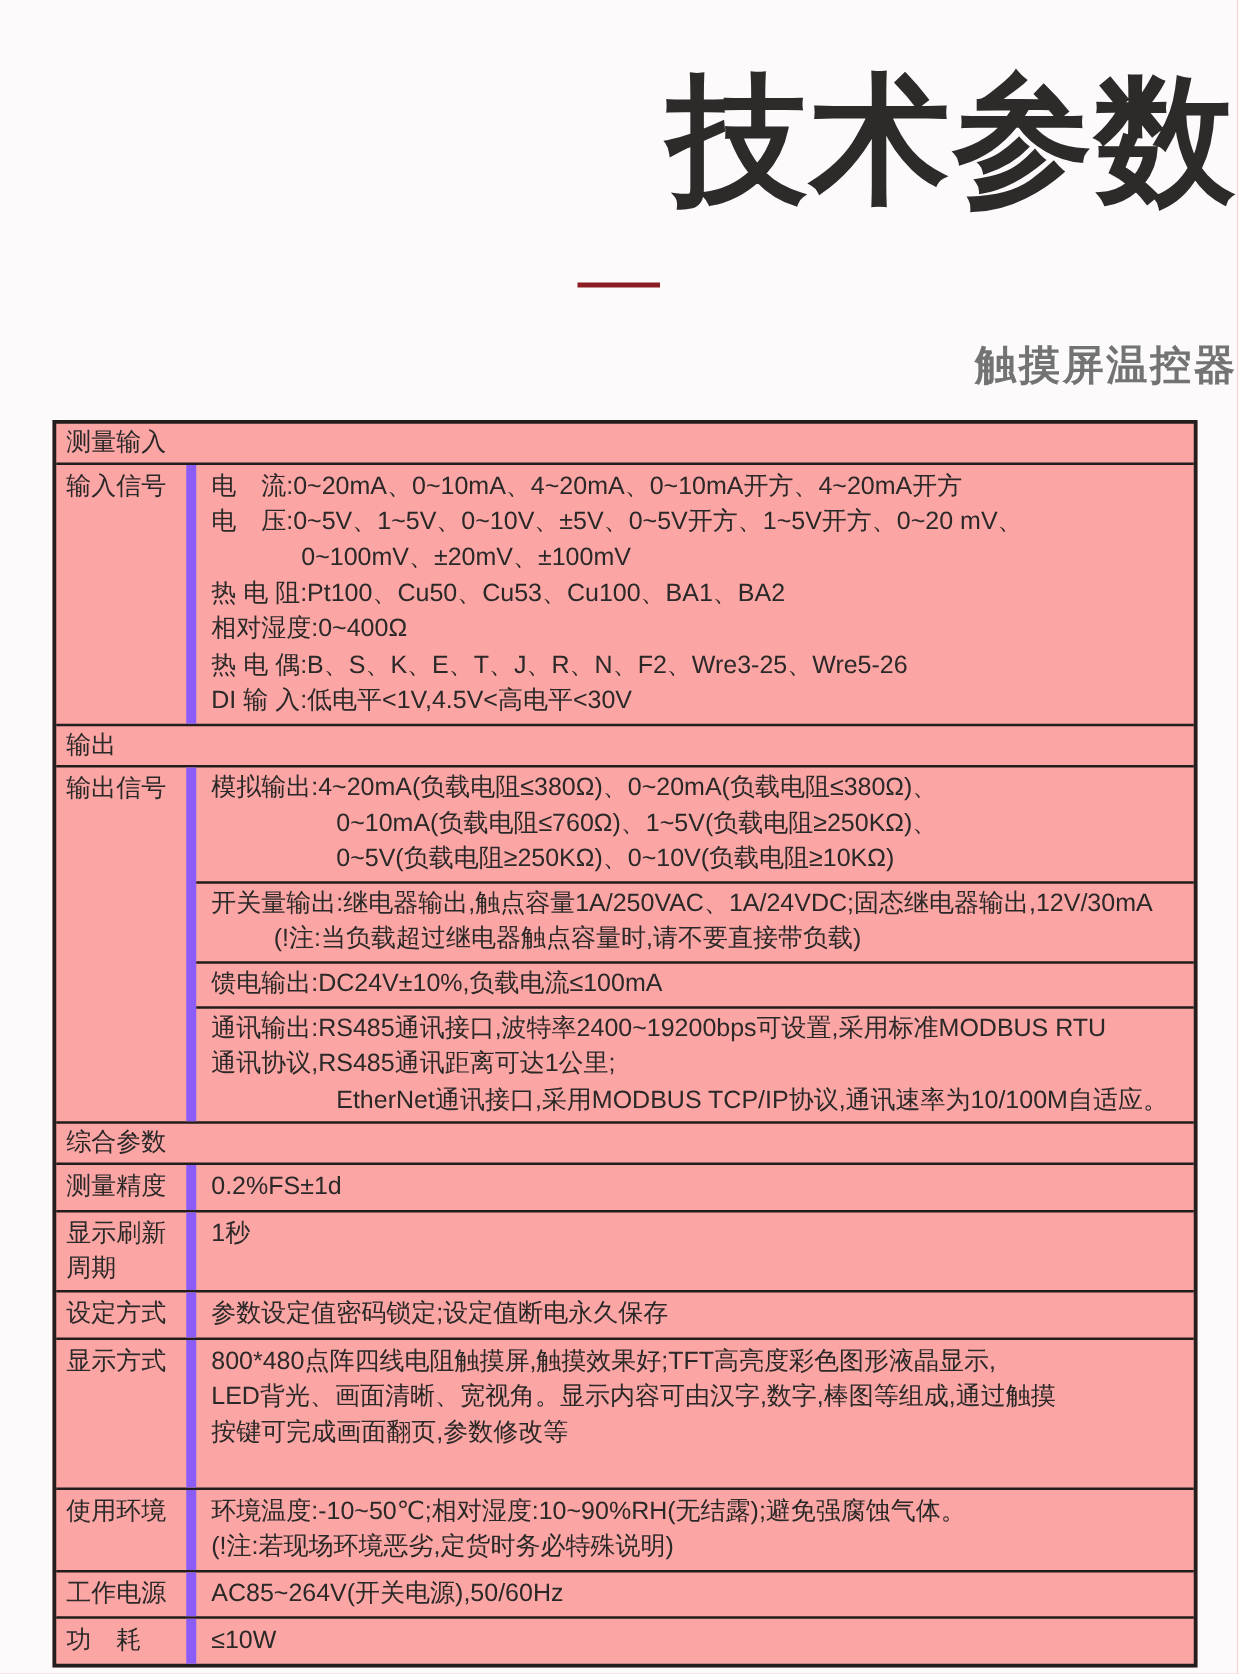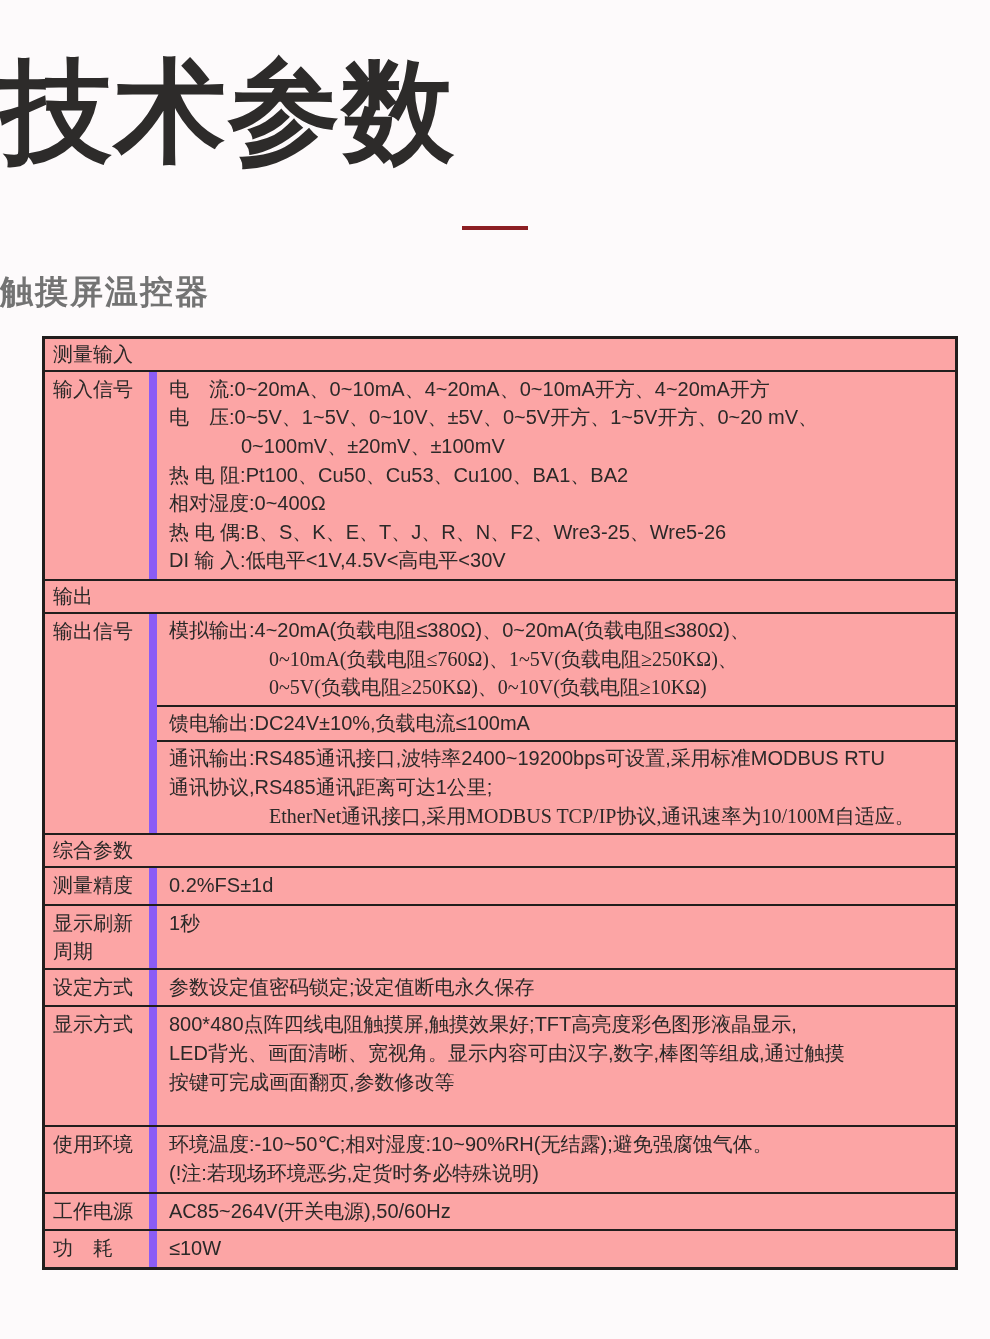--- a/index.html
+++ b/index.html
@@ -7,21 +7,21 @@
     width: 990px;
     font-family: "Liberation Sans", "DejaVu Sans", sans-serif;
   }
   body {
     background: #fdfafb;
     color: #2b2928;
     height: 1339px;
     overflow: hidden;
   }
   
-  .hero { text-align: left; }
+  .hero { text-align: right; }
   .hero-title {
     margin-top: 38px;
     font-size: 112px;
     line-height: 1.32;
     font-weight: 900;
     letter-spacing: 2px;
     color: #2d2b2a;
   }
   .hero-divider {
     width: 66px;
@@ -65,21 +65,21 @@
   }
   .value-cell.subgrid { padding: 0; display: flex; flex-direction: column; }
   .sub-cell {
     padding: 2px 6px 3px 12px;
     border-top: 2px solid #211e1d;
   }
   .sub-cell:first-child { border-top: none; }
   .line { line-height: 28.6px; white-space: nowrap; }
   .ind-50  { padding-left: 50px; }
   .ind-72  { padding-left: 72px; }
-  .ind-100 { padding-left: 100px; font-family: Liberation Serif, serif; }
+  .ind-100 { padding-left: 100px; }
   .row-display  .value-cell, .row-display .label-cell  { min-height: 118px; }
   .row-refresh  .value-cell, .row-refresh .label-cell  { min-height: 58px; }
 </style>
 </head>
 <body>
 
 <div class="hero">
   <div class="hero-title">技术参数</div>
   <div class="hero-divider"></div>
   <div class="hero-subtitle">触摸屏温控器</div>
@@ -104,20 +104,24 @@
 
   <div class="t-row section-row">输出</div>
 
   <div class="t-row">
     <div class="label-cell">输出信号</div>
     <div class="value-cell subgrid">
       <div class="sub-cell">
         <div class="line">模拟输出:4~20mA(负载电阻≤380Ω)、0~20mA(负载电阻≤380Ω)、</div>
         <div class="line ind-100">0~10mA(负载电阻≤760Ω)、1~5V(负载电阻≥250KΩ)、</div>
         <div class="line ind-100">0~5V(负载电阻≥250KΩ)、0~10V(负载电阻≥10KΩ)</div>
+      </div>
+      <div class="sub-cell">
+        <div class="line">开关量输出:继电器输出,触点容量1A/250VAC、1A/24VDC;固态继电器输出,12V/30mA</div>
+        <div class="line ind-50">(!注:当负载超过继电器触点容量时,请不要直接带负载)</div>
       </div>
       <div class="sub-cell">
         <div class="line">馈电输出:DC24V±10%,负载电流≤100mA</div>
       </div>
       <div class="sub-cell">
         <div class="line">通讯输出:RS485通讯接口,波特率2400~19200bps可设置,采用标准MODBUS RTU</div>
         <div class="line">通讯协议,RS485通讯距离可达1公里;</div>
         <div class="line ind-100">EtherNet通讯接口,采用MODBUS TCP/IP协议,通讯速率为10/100M自适应。</div>
       </div>
     </div>

